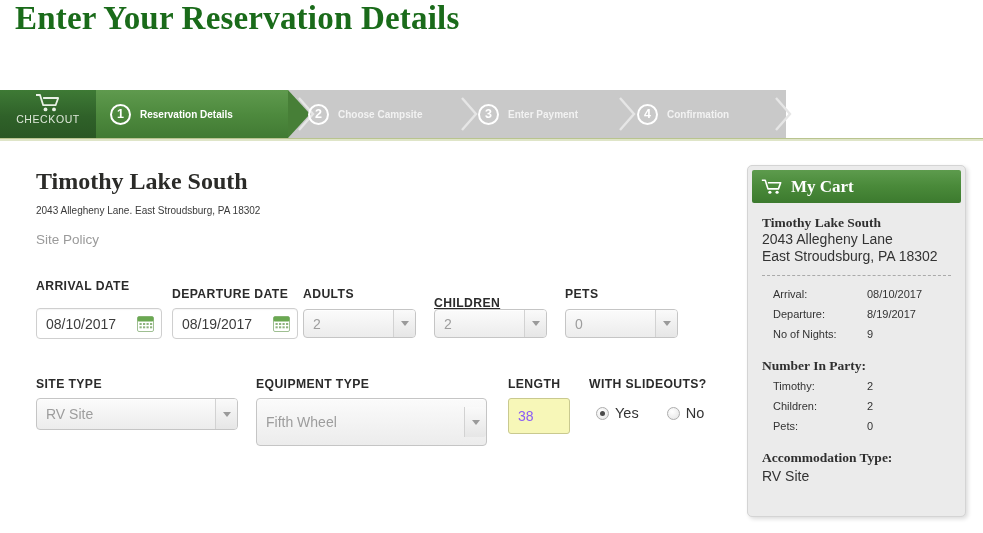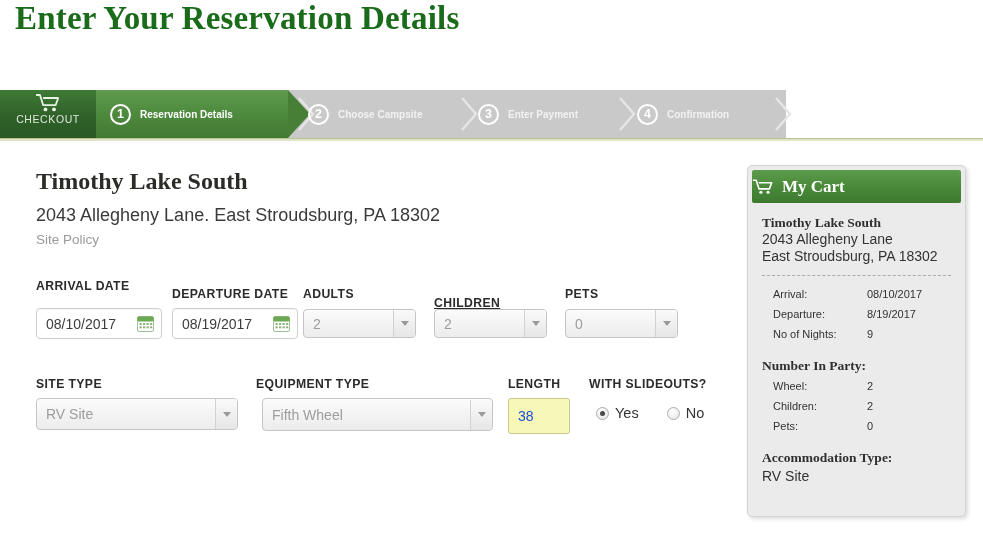--- a/index.html
+++ b/index.html
@@ -91,21 +91,21 @@
   .content { position: absolute; left: 0; top: 143px; width: 983px; height: 390px; }
 
   .camp-name {
     position: absolute; left: 36px; top: 25px;
     font-family: "Liberation Serif", serif;
     font-size: 24px; font-weight: bold; color: #2b2b28;
     white-space: nowrap;
   }
   .camp-addr {
     position: absolute; left: 36px; top: 62px;
-    font-size: 18px; color: #3a3a3a; white-space: nowrap;
+    font-size: 10px; color: #3a3a3a; white-space: nowrap;
   }
   .site-policy {
     position: absolute; left: 36px; top: 89px;
     font-size: 13.5px; color: #9a9a9a; white-space: nowrap;
     cursor: pointer;
   }
 
   .flabel {
     position: absolute;
     font-size: 12.2px; font-weight: bold; color: #2b2b2b;
@@ -148,21 +148,21 @@
     border-top: 5px solid #9a9a9a;
     display: block;
   }
 
   .length-field {
     position: absolute; left: 508px; top: 255px;
     width: 62px; height: 36px;
     background: #f7f7b8; border: 1px solid #c9c98f; border-radius: 3px;
     display: flex; align-items: center;
   }
-  .length-field .lval { font-size: 14px; color: #1d4ed8; padding-left: 9px; }
+  .length-field .lval { font-size: 14px; color: #8b5cf6; padding-left: 9px; }
 
   .radio-row { position: absolute; left: 596px; top: 262px; display: flex; align-items: flex-start; gap: 8px; }
   .radio-opt { display: flex; align-items: center; margin-right: 20px; cursor: pointer; }
   .radio-dot {
     width: 13px; height: 13px; border-radius: 50%;
     border: 1px solid #adadad;
     background: radial-gradient(circle at 38% 33%, #ffffff 0%, #e3e3e3 100%);
     position: relative; flex: 0 0 auto;
   }
   .radio-opt.checked .radio-dot::after {
@@ -176,21 +176,21 @@
     position: absolute; left: 747px; top: 22px;
     width: 219px; height: 352px;
     background: #ebebeb;
     border: 1px solid #d4d4d4; border-radius: 5px;
     box-shadow: 2px 2px 4px rgba(0,0,0,.14);
   }
   .cart-head {
     height: 33px; margin: 4px 4px 0 4px;
     background: linear-gradient(to bottom, #5d9b4d 0%, #4a8a3a 48%, #3c7a2e 100%);
     border-radius: 2px;
-    display: flex; align-items: center; padding-left: 0;
+    display: flex; align-items: center; padding-left: 9px;
   }
   .cart-head .chead-ico { width: 22px; height: 16px; flex: 0 0 auto; }
   .cart-head .chead-txt {
     font-family: "Liberation Serif", serif;
     font-size: 17px; font-weight: bold; color: #ffffff;
     margin-left: 8px;
   }
   .cart-body { padding: 12px 14px 0 14px; background: #ebebeb; }
   .c-name {
     font-family: "Liberation Serif", serif;
@@ -346,21 +346,21 @@
     <div class="flabel" style="left:508px; top:234px;">LENGTH</div>
     <div class="flabel" style="left:589px; top:234px;">WITH SLIDEOUTS?</div>
 
     <div class="sel" style="left:36px; top:255px; width:202px; height:32px;">
       <span class="sval">RV Site</span>
       <span class="sarrow" style="height:30px;">
           <i></i>
         </span>
     </div>
 
-    <div class="sel" style="left:256px; top:255px; width:231px; height:33px;margin-left:6px;">
+    <div class="sel" style="left:256px; top:255px; width:231px; height:48px;">
       <span class="sval">Fifth Wheel</span>
       <span class="sarrow" style="height:30px;">
           <i></i>
         </span>
     </div>
 
     <div class="length-field">
       <span class="lval">38</span>
     </div>
 
@@ -402,21 +402,21 @@
         </div>
         <div class="c-row">
           <span class="ck">No of Nights:</span>
           <span class="cv">9</span>
         </div>
 
         <div class="c-gap"></div>
 
         <div class="c-sec-title">Number In Party:</div>
         <div class="c-row">
-          <span class="ck">Wheel:</span>
+          <span class="ck">Timothy:</span>
           <span class="cv">2</span>
         </div>
         <div class="c-row">
           <span class="ck">Children:</span>
           <span class="cv">2</span>
         </div>
         <div class="c-row">
           <span class="ck">Pets:</span>
           <span class="cv">0</span>
         </div>

